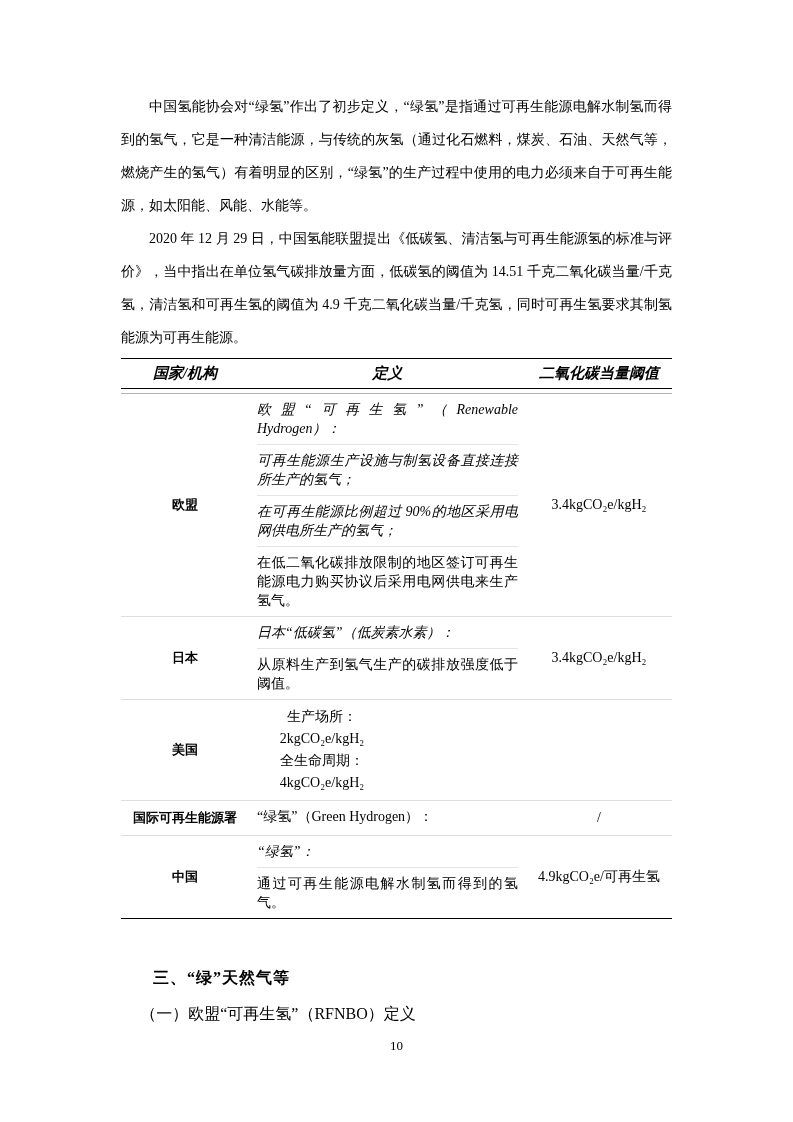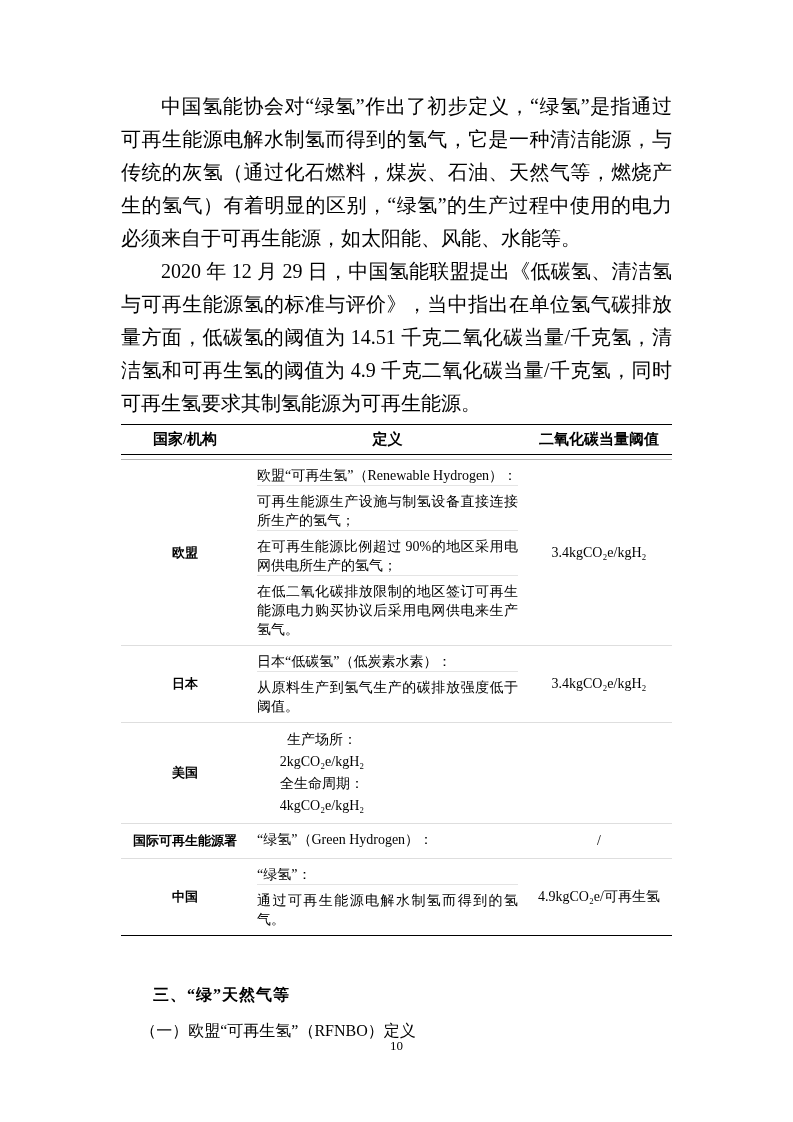--- a/index.html
+++ b/index.html
@@ -13,35 +13,36 @@
     color: #000000;
   }
   .content {
     position: absolute;
     left: 121px;
     top: 90px;
     width: 551px;
   }
   .body-para {
     margin: 0;
-    font-size: 20px;
+    font-size: 14px;
     line-height: 33px;
     text-align: justify;
     text-indent: 2em;
   }
   
   .doc-table { margin-top: 4px; }
   .thead {
     display: flex;
     align-items: center;
     height: 29px;
     border-top: 1.5px solid #000;
     border-bottom: 1px solid #000;
     font-weight: bold;
     font-size: 15px;
+    font-style: italic;
   }
   .thead .hcell { text-align: center; }
   .hcell.h-org { width: 128px; }
   .hcell.h-def { flex: 1; }
   .hcell.h-thr { width: 146px; }
   .tbody {
     margin-top: 4px;
     border-top: 1px solid #b3b3b3;
     border-bottom: 1.5px solid #000;
   }
@@ -60,22 +61,24 @@
   }
   .tcell.def {
     flex: 1;
     font-size: 14px;
     line-height: 19px;
     padding: 6px 8px;
     box-sizing: border-box;
   }
   .tcell.def p { margin: 0; text-align: justify; }
   .tcell.def p:not(:last-child) {
+    padding-bottom: 6px;
     margin-bottom: 6px;
     border-bottom: 1px solid #e4e4e4;
+    font-style: italic;
   }
   .tcell.threshold {
     width: 146px;
     display: flex;
     flex-direction: column;
     align-items: center;
     justify-content: center;
     text-align: center;
     font-size: 14px;
     line-height: 22px;

